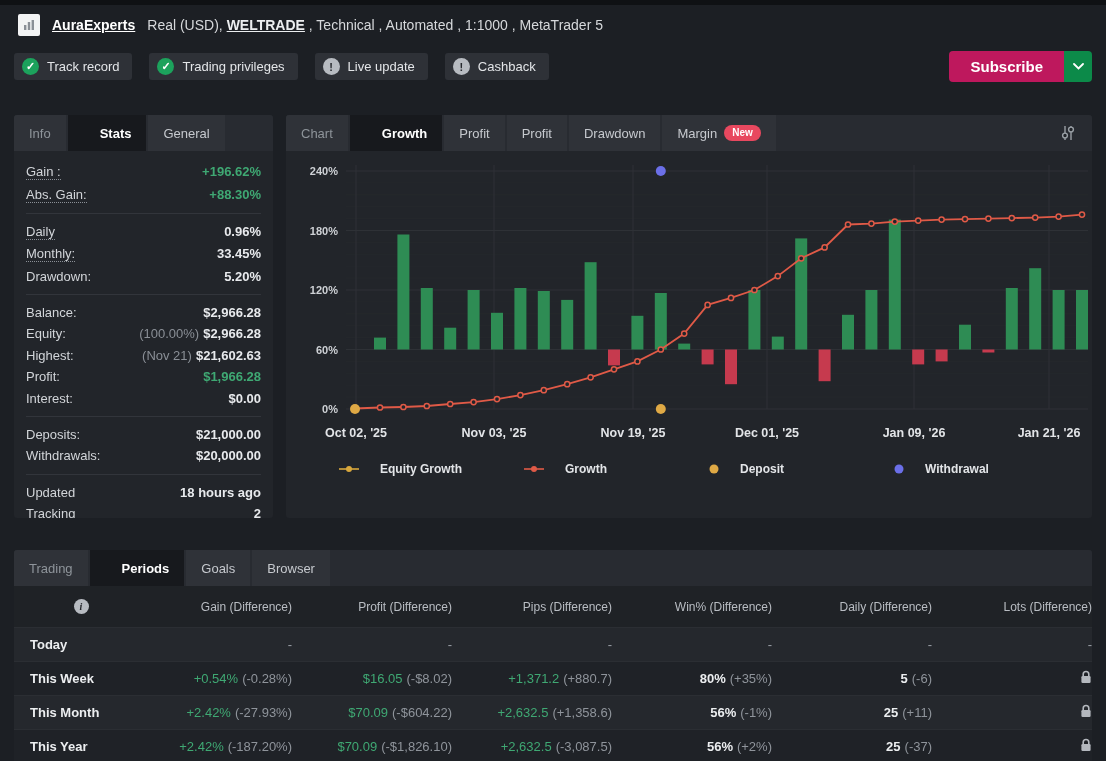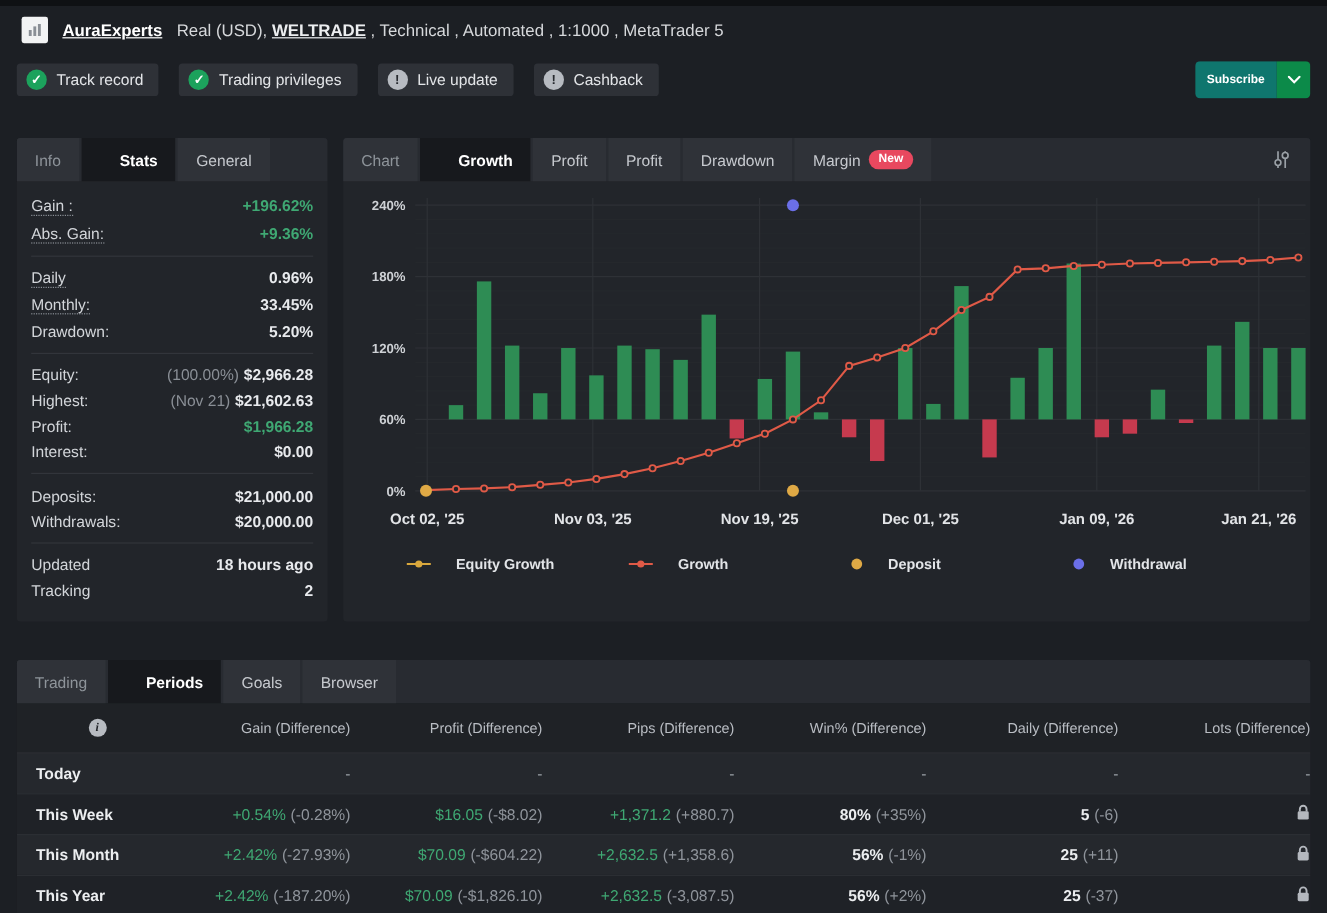--- a/index.html
+++ b/index.html
@@ -14,21 +14,21 @@
   .subtitle { font-size:14px; color:#d6d8db; }
   .subtitle .broker { text-decoration:underline; font-weight:600; color:#eceef0; }
   
   .badges-row { display:flex; align-items:center; gap:17px; padding:15px 14px 0 14px; }
   .badge { display:flex; align-items:center; gap:8px; background:#2e3137; border-radius:3px; padding:5px 13px 5px 8px; font-size:13px; color:#e3e5e8; }
   .bicon { width:17px; height:17px; border-radius:50%; display:flex; align-items:center; justify-content:center; font-size:11px; font-weight:700; flex:none; }
   .bicon.success { background:#1ca25c; color:#fff; }
   .bicon.neutral { background:#b7bbc1; color:#26292e; }
   .spacer { flex:1; }
   .subscribe { display:flex; height:31px; border-radius:4px; overflow:hidden; cursor:pointer; }
-  .subscribe .main { background:#0f766e; color:#fff; font-size:10px; font-weight:700; display:flex; align-items:center; padding:0 10px; }
+  .subscribe .main { background:#be185d; color:#fff; font-size:15px; font-weight:700; display:flex; align-items:center; padding:0 21px; }
   .subscribe .caret { background:#0c8a49; width:28px; display:flex; align-items:center; justify-content:center; }
   
   .content { padding:0 14px; margin-top:33px; }
   .row1 { display:flex; gap:13px; height:403px; margin-bottom:32px; }
   .panel { background:#22252a; border-radius:3px; overflow:hidden; }
   .stats-panel { width:259px; flex:none; display:flex; flex-direction:column; }
   .chart-panel { flex:1; display:flex; flex-direction:column; }
   .bottom-panel { height:213px; }
   .tabbar { height:36px; background:#282b31; display:flex; align-items:stretch; flex:none; }
   .tab { padding:0 15px; display:flex; align-items:center; gap:7px; font-size:13px; color:#c6c9ce; background:#2f3238; margin-right:2px; cursor:pointer; white-space:nowrap; }
@@ -128,36 +128,40 @@
             <span>General</span>
           </div>
         </div>
       <div class="stats-body">
           <div class="stat-row">
             <span class="stat-label dotted">Gain :</span>
             <span class="stat-val green"><span>+196.62%</span></span>
           </div>
           <div class="stat-row">
             <span class="stat-label dotted">Abs. Gain:</span>
-            <span class="stat-val green"><span>+9.36%</span></span>
+            <span class="stat-val green"><span>+88.30%</span></span>
           </div>
           <div class="divider"></div>
           <div class="stat-row">
             <span class="stat-label dotted">Daily</span>
             <span class="stat-val"><span>0.96%</span></span>
           </div>
           <div class="stat-row">
             <span class="stat-label dotted">Monthly:</span>
             <span class="stat-val"><span>33.45%</span></span>
           </div>
           <div class="stat-row">
             <span class="stat-label">Drawdown:</span>
             <span class="stat-val"><span>5.20%</span></span>
           </div>
           <div class="divider"></div>
+          <div class="stat-row">
+            <span class="stat-label">Balance:</span>
+            <span class="stat-val"><span>$2,966.28</span></span>
+          </div>
           <div class="stat-row">
             <span class="stat-label">Equity:</span>
             <span class="stat-val"><span class="pre">(100.00%)</span><span>$2,966.28</span></span>
           </div>
           <div class="stat-row">
             <span class="stat-label">Highest:</span>
             <span class="stat-val"><span class="pre">(Nov 21)</span><span>$21,602.63</span></span>
           </div>
           <div class="stat-row">
             <span class="stat-label">Profit:</span>

